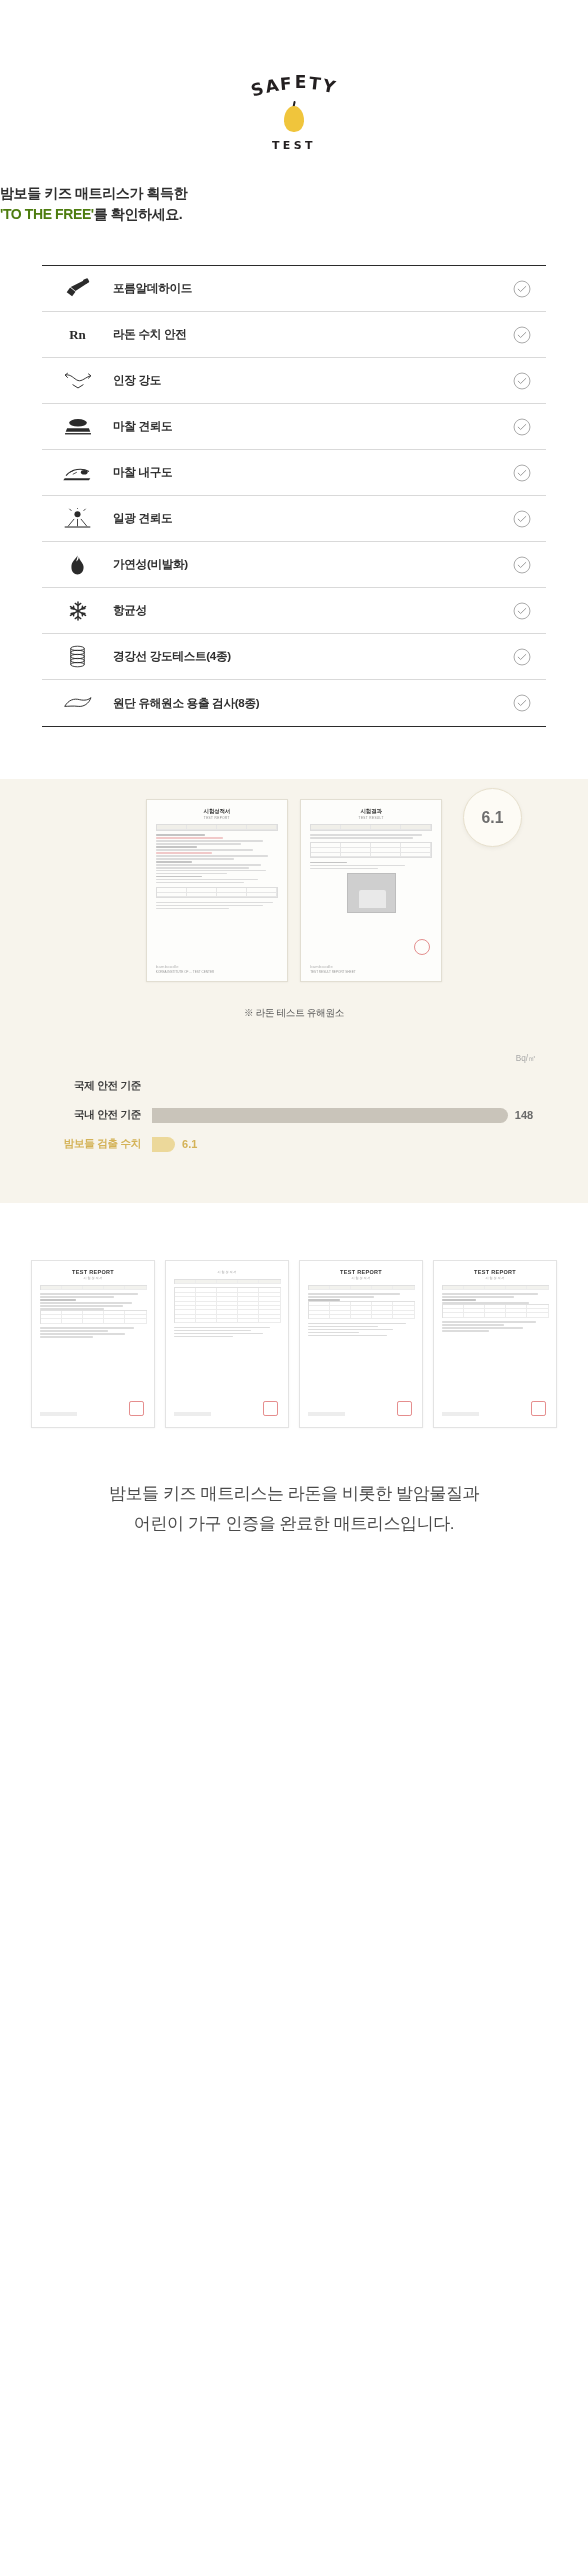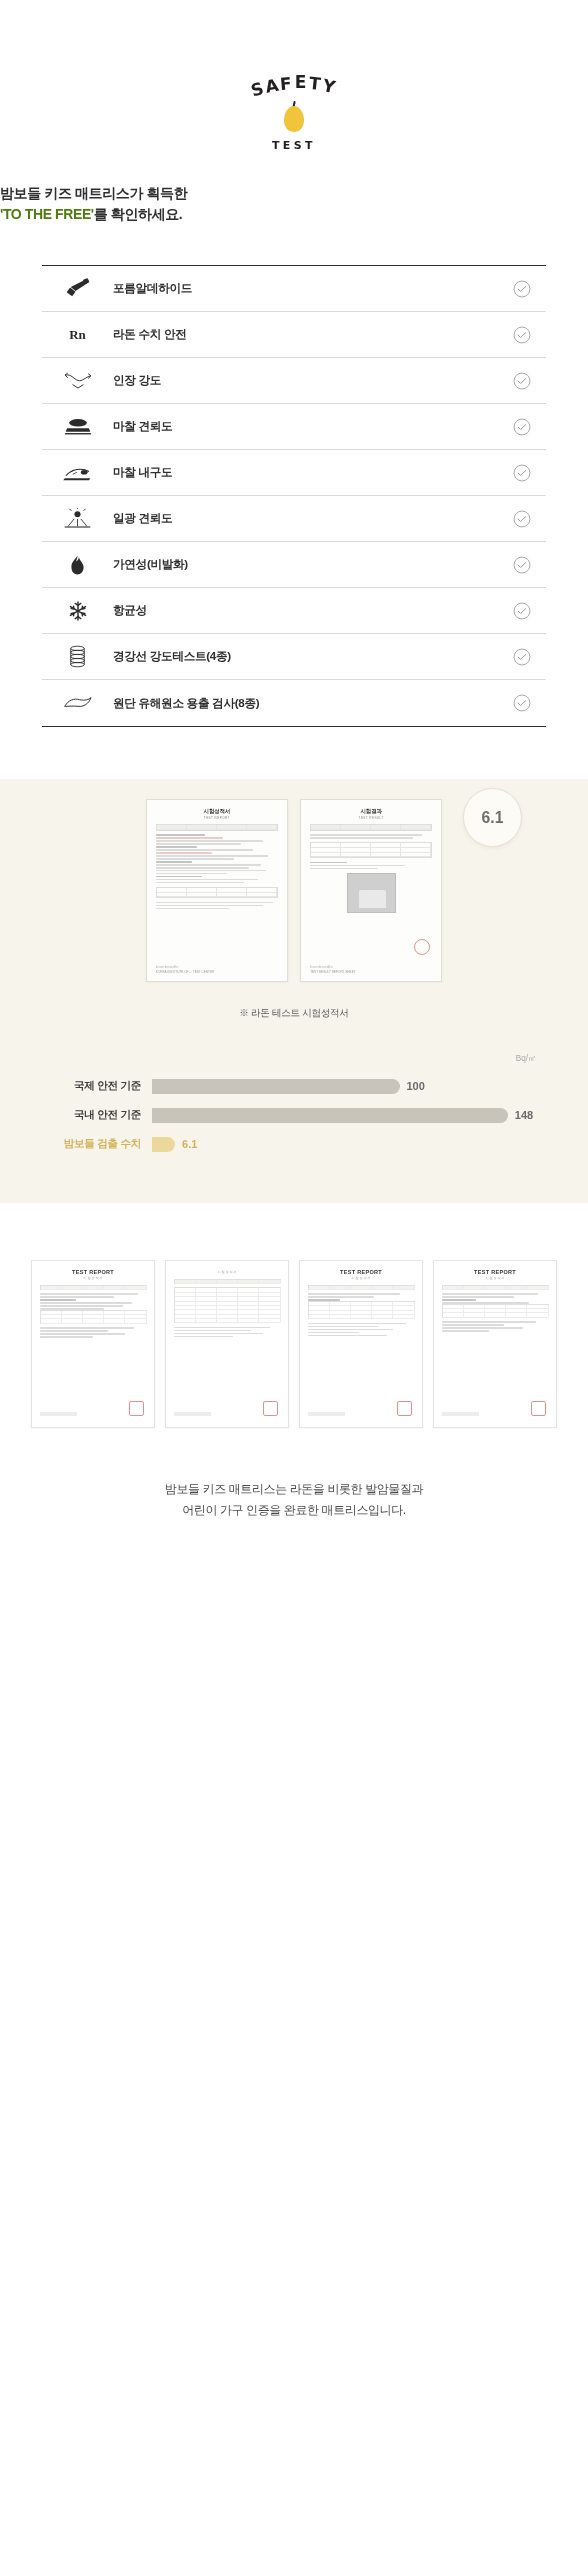--- a/index.html
+++ b/index.html
@@ -315,21 +315,21 @@
     border-right: 0.7px solid #ececec;
     border-bottom: 0.7px solid #ececec;
     height: 4.4px;
   }
   .grid-tbl.hd div { background: #f2f2ee; }
 
   
   .footer-note {
     margin-top: 51px;
     text-align: center;
-    font-size: 12px;
+    font-size: 17px;
     line-height: 1.75;
     color: #4a4a4a;
     letter-spacing: -0.4px;
   }
 </style>
 </head>
 <body>
 
 <div class="logo-block">
   <div class="logo-word logo-safety">
@@ -612,31 +612,27 @@
       </div>
       <div class="photo-box"></div>
       <div class="stamp"></div>
       <div class="doc-brand">bamboodle</div>
       <div class="doc-foot">TEST RESULT REPORT SHEET</div>
     </div>
 
     <div class="bubble">6.1</div>
   </div>
 
-  <div class="caption">※ 라돈 테스트 시험성적서</div>
+  <div class="caption">※ 라돈 테스트 유해원소</div>
 
   <div class="chart">
     <div class="chart-unit">Bq/㎥</div>
 
     <div class="bar-row">
       <div class="bar-label">국제 안전 기준</div>
-      <div class="bar-track">
-        <div class="bar" style="width:64%"></div>
-        <div class="bar-val">100</div>
-      </div>
     </div>
 
     <div class="bar-row">
       <div class="bar-label">국내 안전 기준</div>
       <div class="bar-track">
         <div class="bar" style="width:92%"></div>
         <div class="bar-val">148</div>
       </div>
     </div>
 

